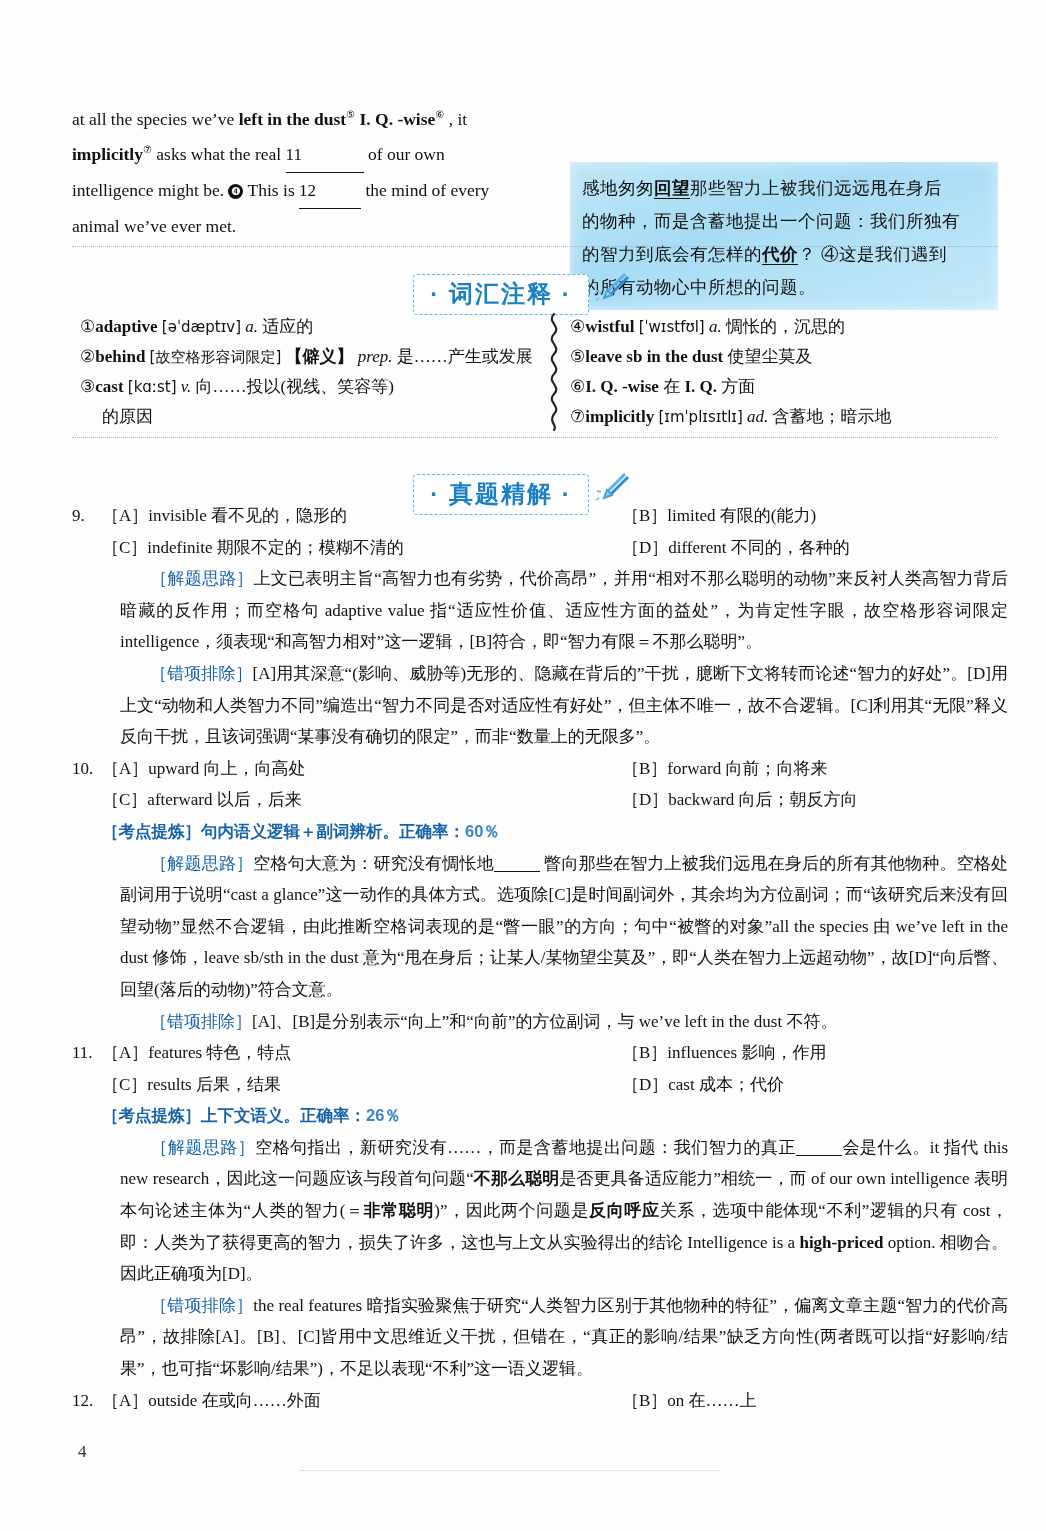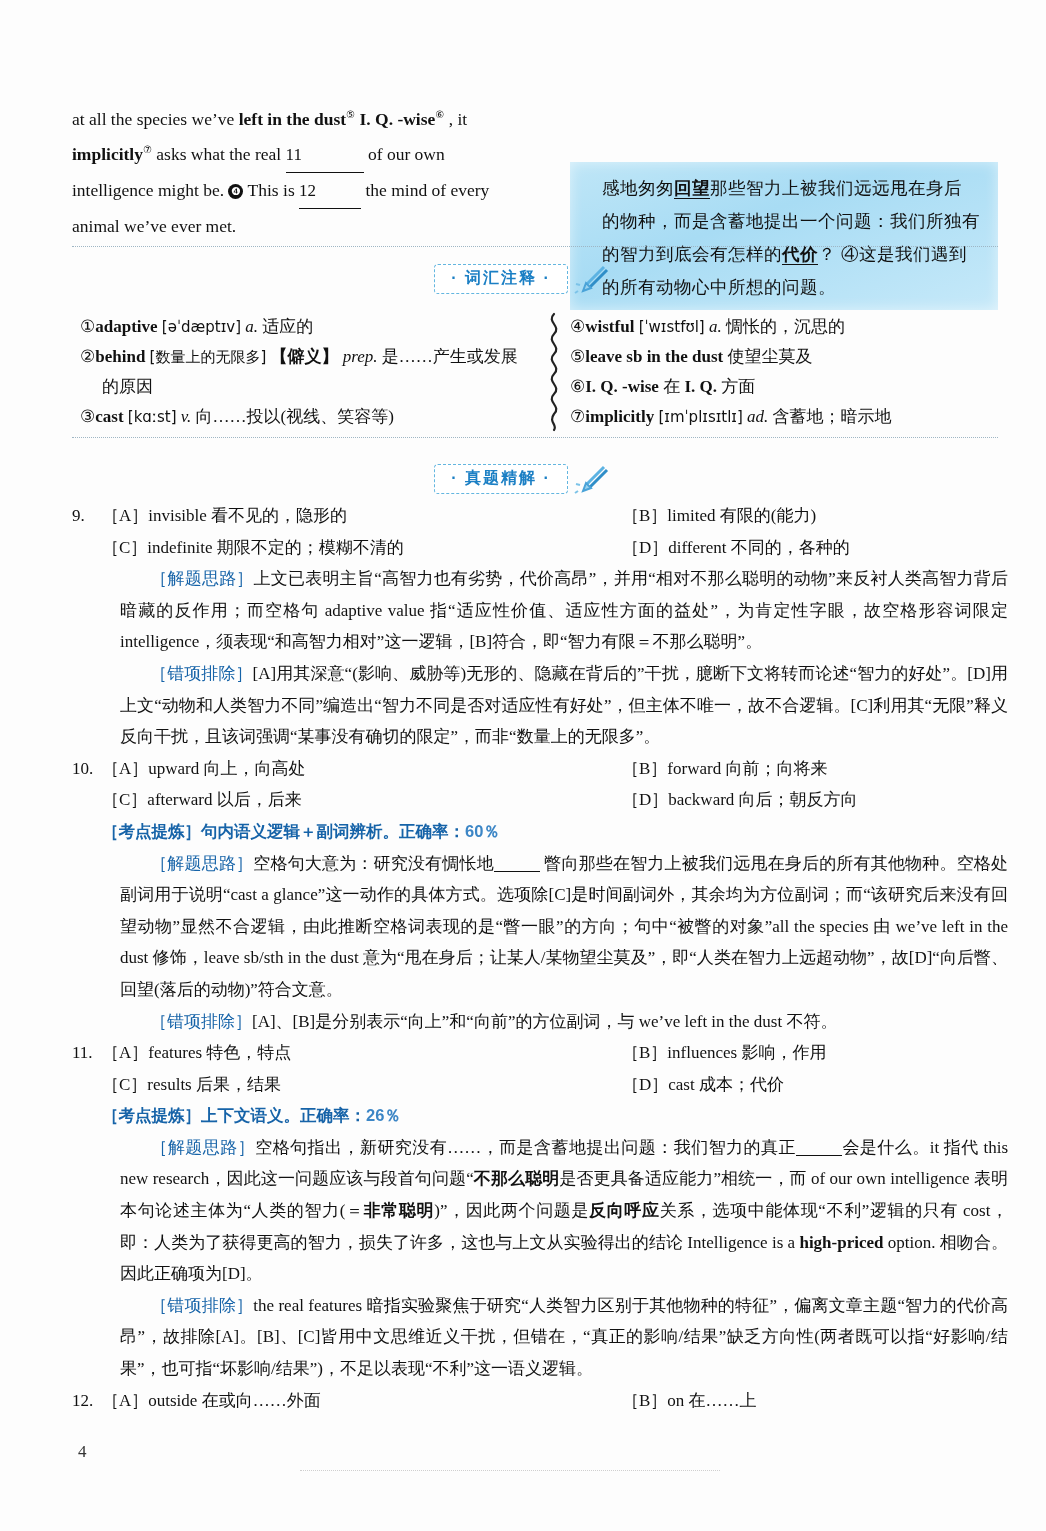--- a/index.html
+++ b/index.html
@@ -63,21 +63,21 @@
   }
 
   
   .transbox {
     position: absolute;
     left: 570px; top: 84px;
     width: 428px;
     height: 148px;
     background: linear-gradient(160deg,#bfe6f7 0%, #a8dcf4 40%, #c6e9f9 100%);
     box-shadow: inset 0 0 14px rgba(255,255,255,.55);
-    padding: 10px 14px 8px 32px;
+    padding: 10px 14px 8px 12px;
     box-sizing: border-box;
     font-family: "Liberation Serif", serif;
     font-size: 17.5px;
     line-height: 33px;
     color: #111;
     letter-spacing: .5px;
   }
   .transbox .tl { display: block; white-space: nowrap; }
   .transbox u { text-decoration: none; border-bottom: 1.6px solid #111; font-weight: bold; }
 
@@ -97,27 +97,27 @@
     left: 0; right: 0;
     text-align: center;
     height: 40px;
   }
   .sechead .chip {
     display: inline-block;
     border: 1.6px dashed #63b6e0;
     border-radius: 4px;
     padding: 3px 16px 4px 16px;
     font-family: "Liberation Sans", sans-serif;
-    font-size: 16px;
+    font-size: 24px;
     font-weight: bold;
     color: #1b7fc4;
     letter-spacing: 2px;
     background: #ffffff;
     position: relative;
-    top: 0;
+    top: 12px;
   }
   .sechead .pen {
     display: inline-block;
     vertical-align: middle;
     margin-left: 6px;
     position: relative;
     top: 2px;
   }
   .sechead.h1 { top: 262px; }
   .sechead.h2 { top: 462px; }
@@ -243,23 +243,23 @@
           <path d="M4 27 L1 29" stroke="#7cc3e8"></path>
           <path d="M6 21 L2 20" stroke="#7cc3e8"></path>
         </g>
       </svg>
     </span>
   </div>
 
   <div class="vocab">
     <div class="col colL" id="vocabL">
         <div class="item">①<b>adaptive</b> <span class="ipa">[əˈdæptɪv]</span> <i>a.</i> 适应的</div>
-        <div class="item">②<b>behind</b> <span class="ipa">[数量上的无限多]</span> <b>【僻义】</b> <i>prep.</i> 是……产生或发展</div>
+        <div class="item">②<b>behind</b> <span class="ipa">[故空格形容词限定]</span> <b>【僻义】</b> <i>prep.</i> 是……产生或发展</div>
+        <div class="item">③<b>cast</b> <span class="ipa">[kɑːst]</span> <i>v.</i> 向……投以(视线、笑容等)</div>
         <div class="item cont">的原因</div>
-        <div class="item">③<b>cast</b> <span class="ipa">[kɑːst]</span> <i>v.</i> 向……投以(视线、笑容等)</div>
       </div>
     <div class="wavy">
       <svg width="24" height="120" viewBox="0 0 24 120" preserveAspectRatio="none">
         <path d="M12 2 C4 10, 20 14, 12 22 C4 30, 20 34, 12 42 C4 50, 20 54, 12 62 C4 70, 20 74, 12 82 C4 90, 20 94, 12 102 C6 110, 16 113, 12 118" stroke="#222" stroke-width="2.2" fill="none" stroke-linecap="round"></path>
       </svg>
     </div>
     <div class="col colR" id="vocabR">
         <div class="item">④<b>wistful</b> <span class="ipa">[ˈwɪstfʊl]</span> <i>a.</i> 惆怅的，沉思的</div>
         <div class="item">⑤<b>leave sb in the dust</b> 使望尘莫及</div>
         <div class="item">⑥<b>I. Q. -wise</b> 在 <b>I. Q.</b> 方面</div>

